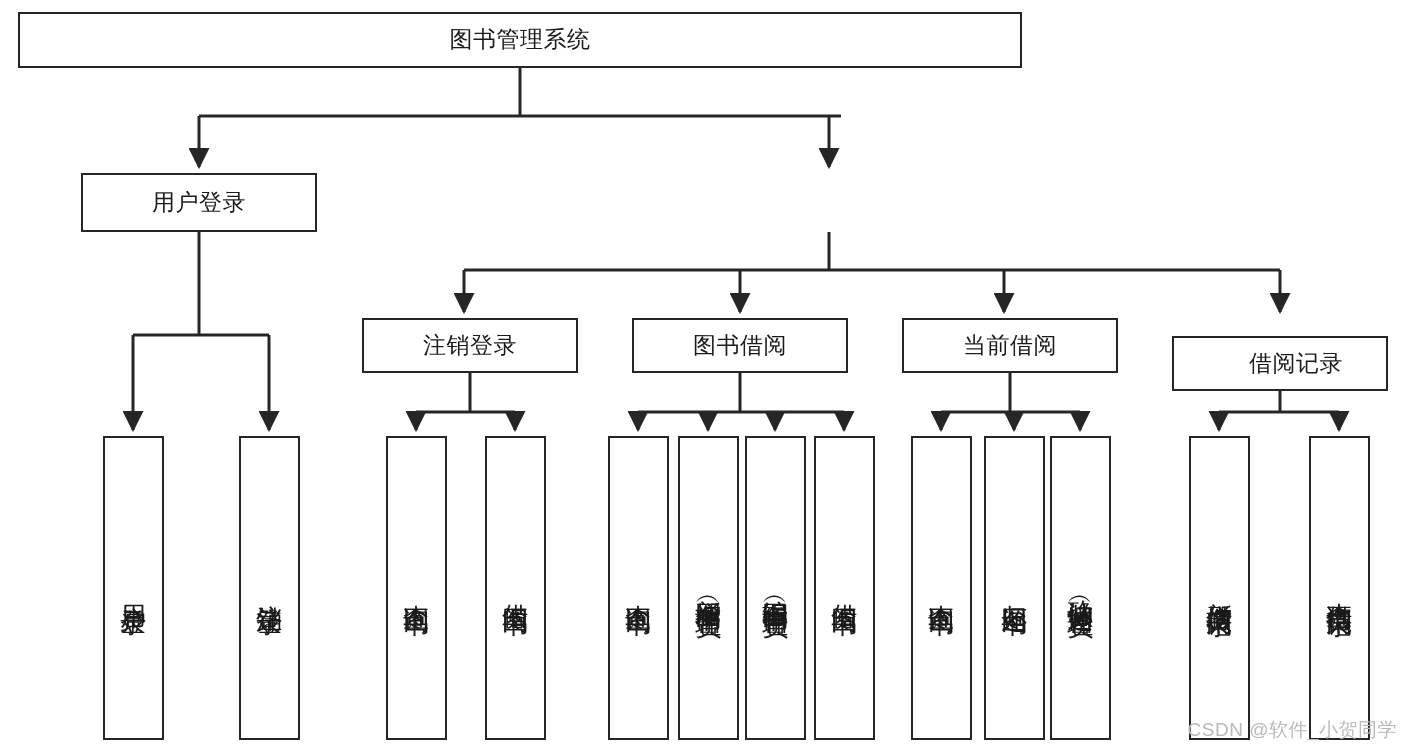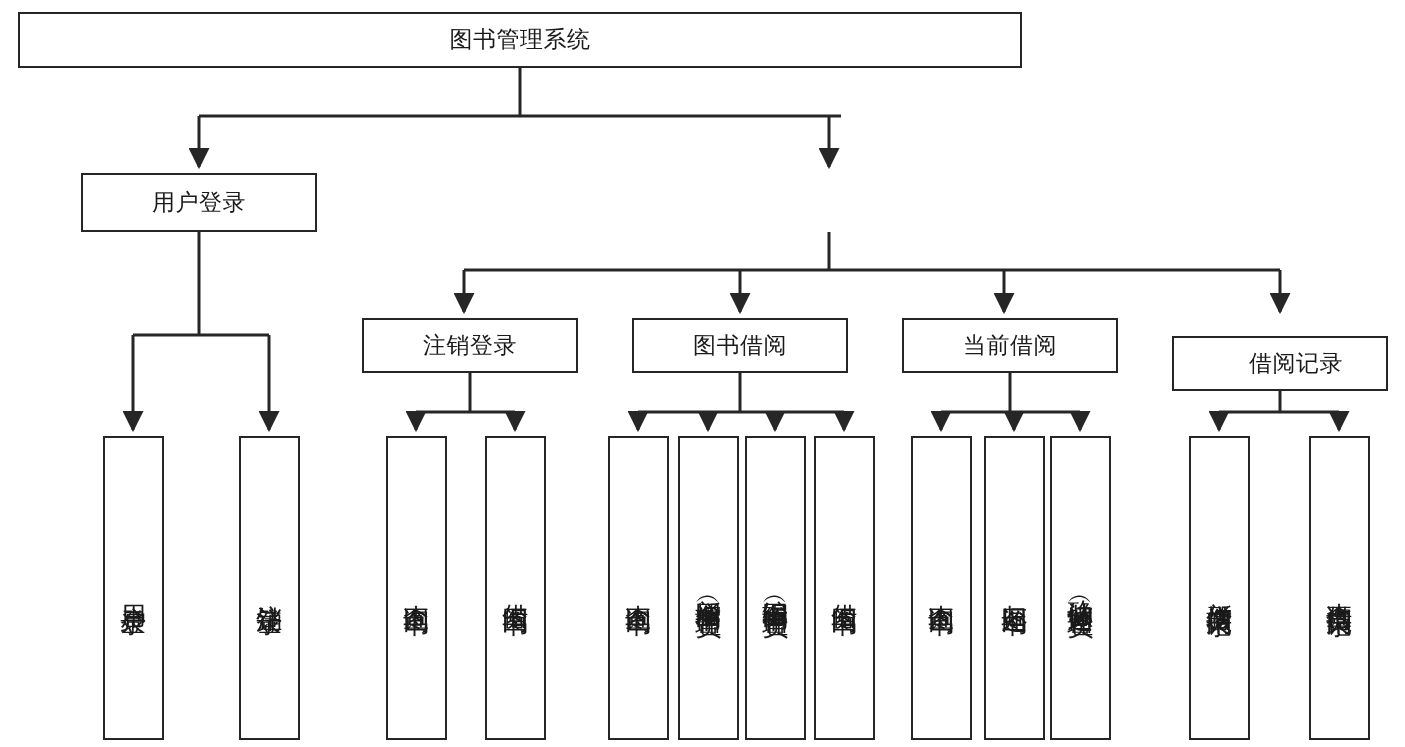--- a/index.html
+++ b/index.html
@@ -178,13 +178,14 @@
   <div class="node vert" id="node-leaf-10" style="left: 1050px; top: 436px; width: 61px; height: 304px;">
     <span class="vlabel">确认归还（管理员）</span>
   </div>
   <div class="node vert" id="node-leaf-11" style="left: 1189px; top: 436px; width: 61px; height: 304px;">
     <span class="vlabel">新增借阅记录</span>
   </div>
   <div class="node vert" id="node-leaf-12" style="left: 1309px; top: 436px; width: 61px; height: 304px;">
     <span class="vlabel">查询借阅记录</span>
   </div>
 
+  <div id="watermark">CSDN @软件_小贺同学</div>
 </div>
 
 </body></html>

